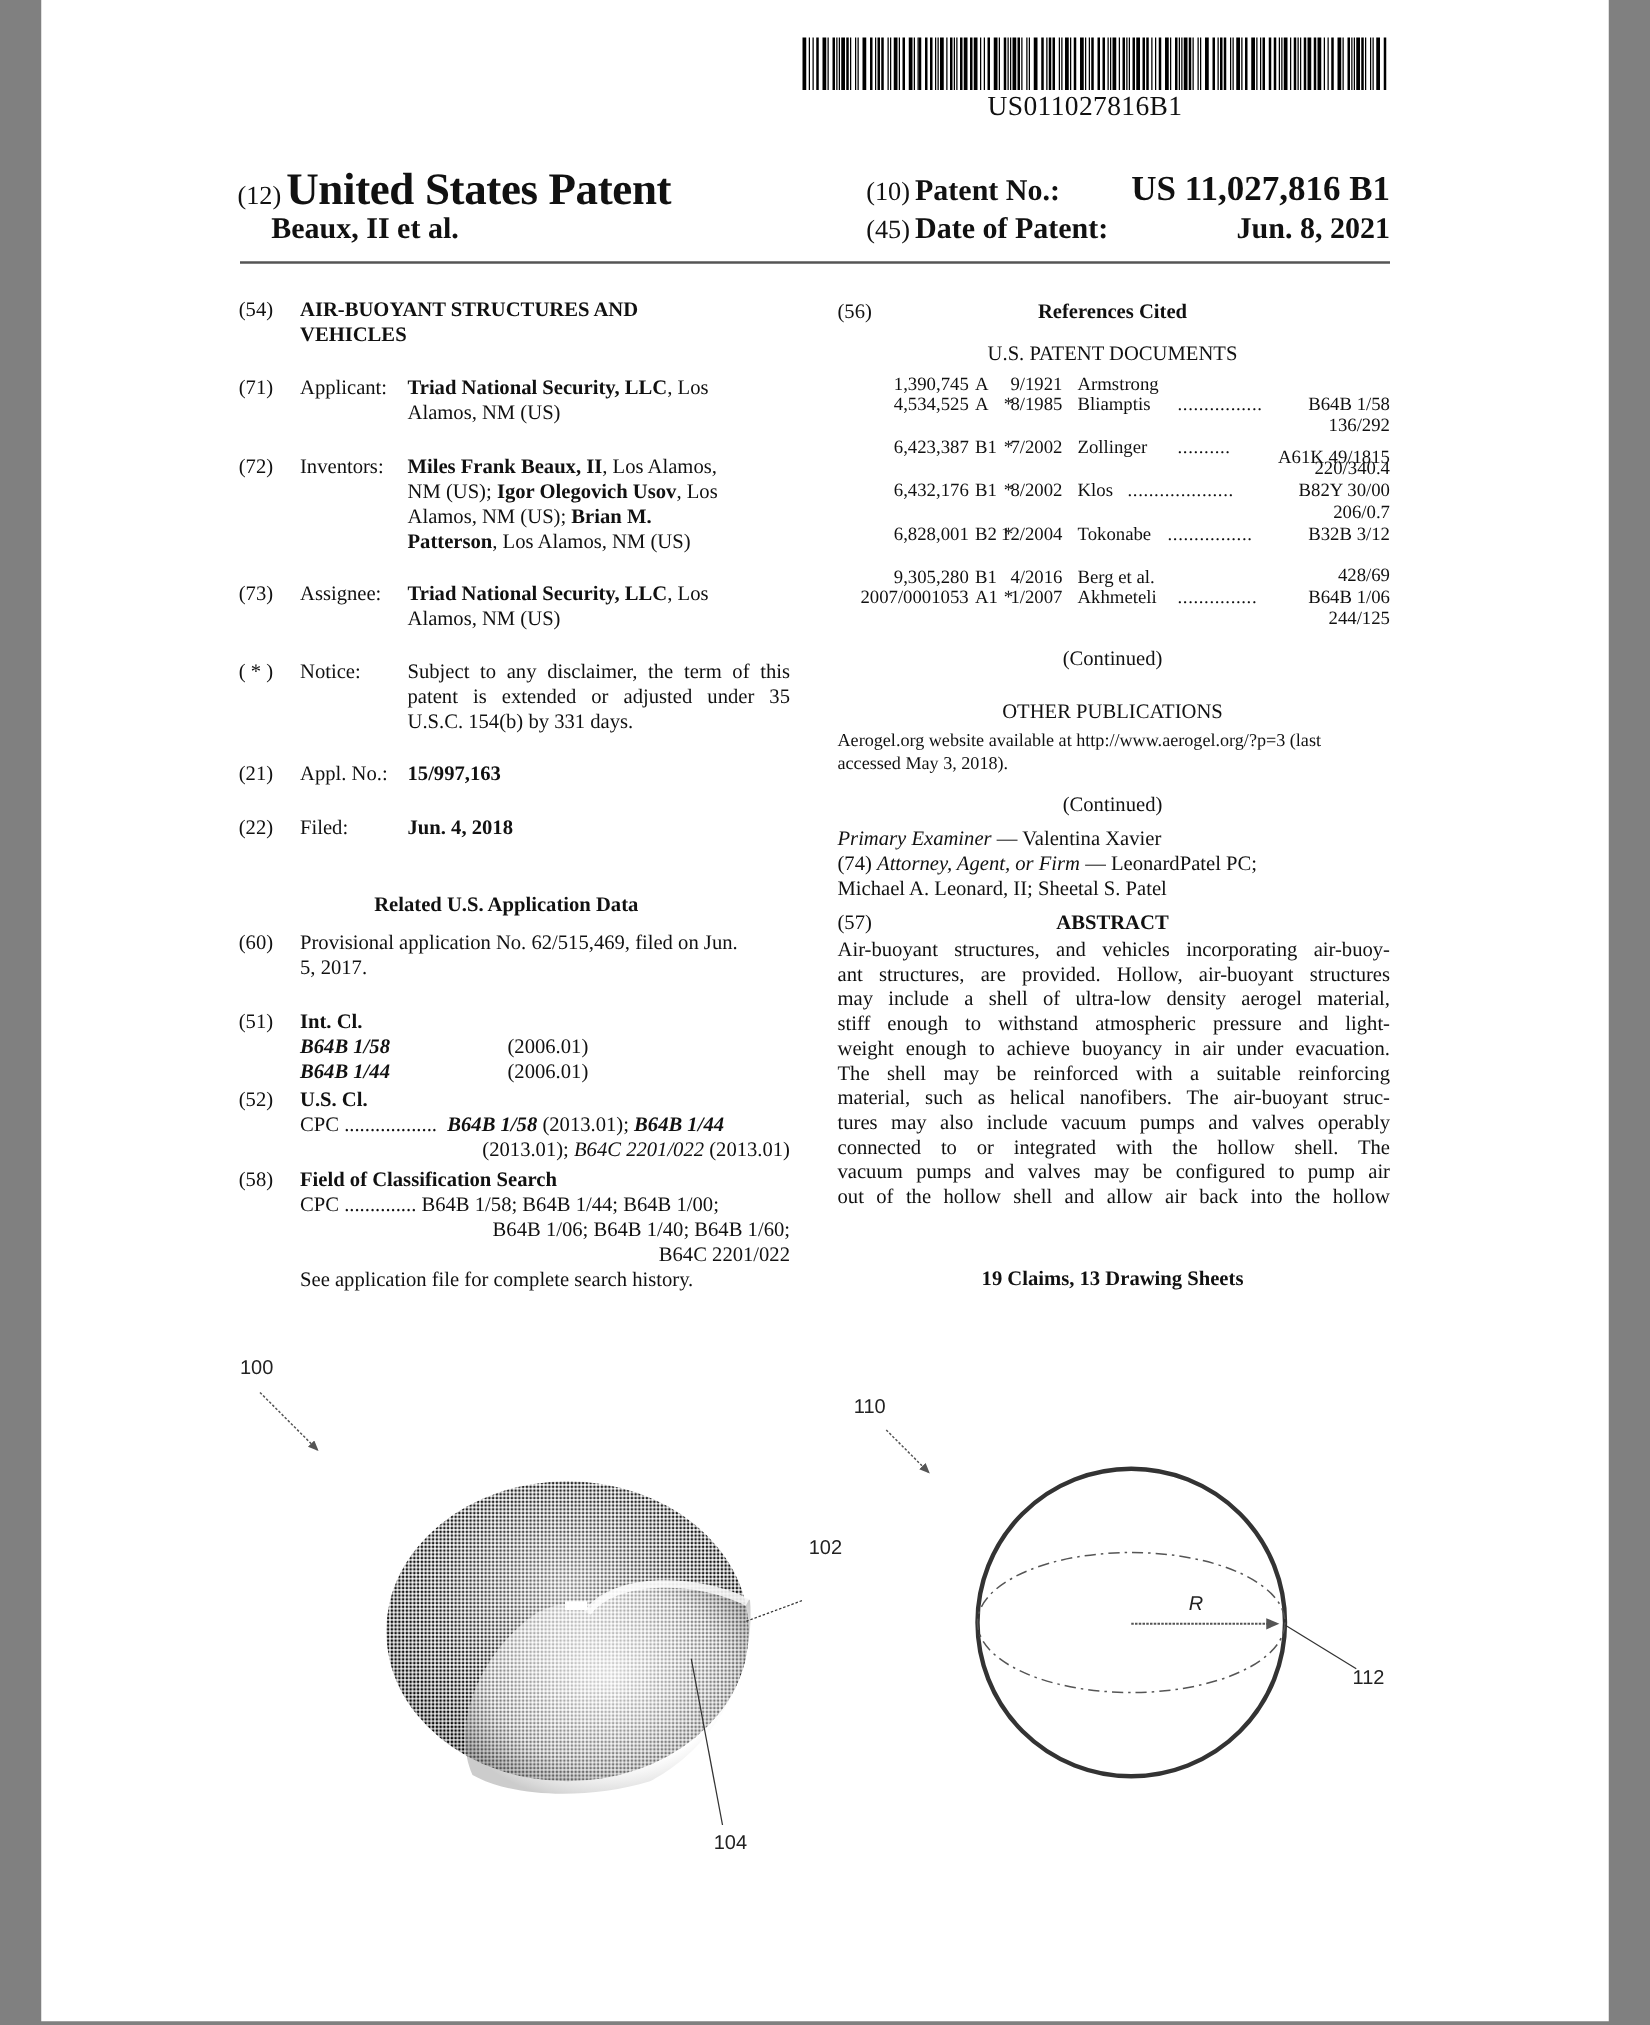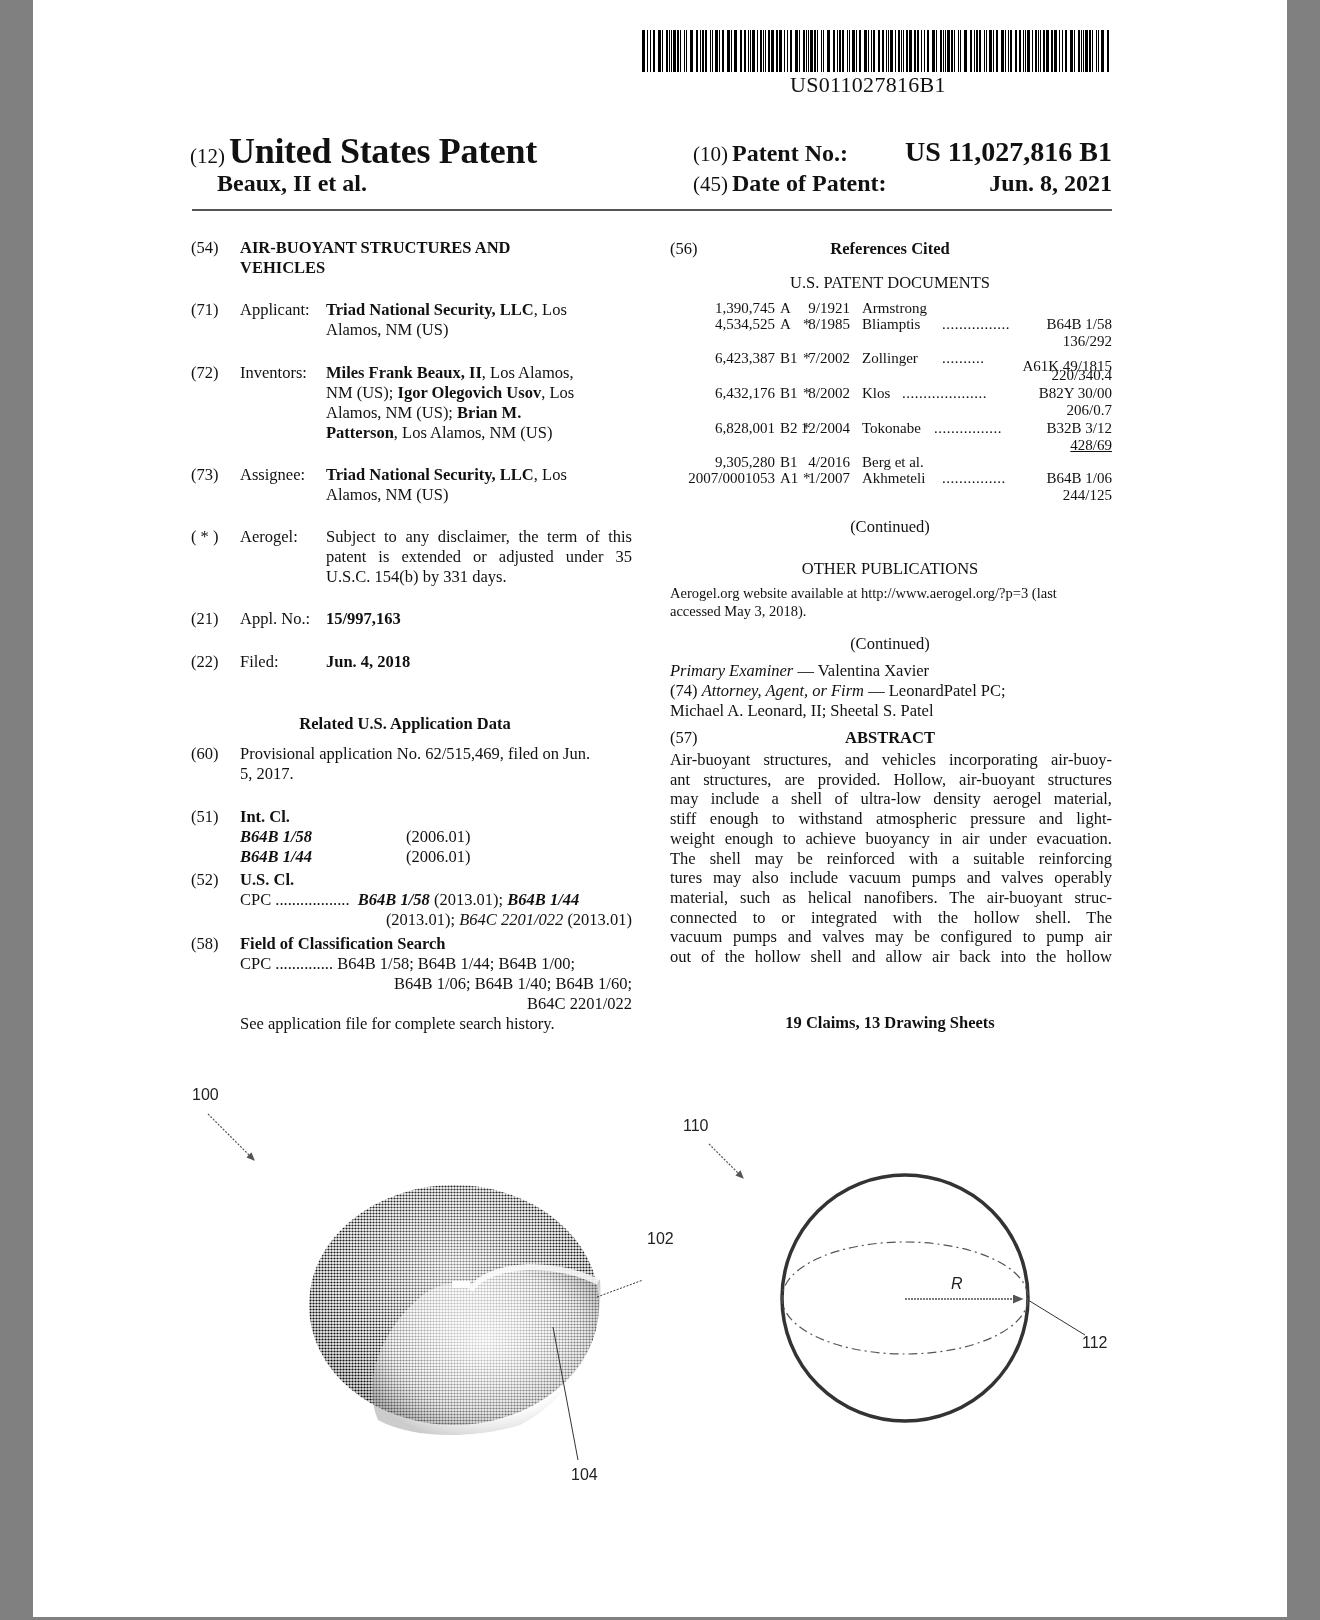--- a/index.html
+++ b/index.html
@@ -220,21 +220,21 @@
   <span class="tag">(73)</span>
   <span class="abs" style="left:49px;">Assignee:</span>
   <div style="margin-left:135px;">
     <div><span class="b">Triad National Security, LLC</span><span>, Los</span></div>
     <div>Alamos, NM (US)</div>
   </div>
 </div>
 
 <div class="abs f16" style="left:191px;top:527px;width:450px;">
   <span class="tag">( * )</span>
-  <span class="abs" style="left:49px;">Aerogel:</span>
+  <span class="abs" style="left:49px;">Notice:</span>
   <div style="margin-left:135px;width:306px;">
     <div class="justify" style="text-align-last:justify;">Subject to any disclaimer, the term of this</div>
     <div class="justify" style="text-align-last:justify;">patent is extended or adjusted under 35</div>
     <div>U.S.C. 154(b) by 331 days.</div>
   </div>
 </div>
 
 <div class="abs f16" style="left:191px;top:609px;width:460px;">
   <span class="tag">(21)</span>
   <span class="abs" style="left:49px;">Appl. No.:</span>
@@ -320,21 +320,21 @@
     <div class="ref-row " style="left:902px;letter-spacing:0.5px;top:385px;">....................</div>
     <div class="ref-row " style="right:208px;text-align:right;top:385px;">B82Y 30/00</div>
     <div class="ref-row " style="right: 208px; text-align: right; top: 402px;">206/0.7</div>
     <div class="ref-row " style="right:545px;text-align:right;top:420px;">6,828,001</div>
     <div class="ref-row " style="left:780px;top:420px;">B2</div>
     <div class="ref-row " style="left:803px;top:420px;">*</div>
     <div class="ref-row " style="right:470px;text-align:right;top:420px;">12/2004</div>
     <div class="ref-row " style="left:862px;top:420px;">Tokonabe</div>
     <div class="ref-row " style="left:934px;letter-spacing:0.5px;top:420px;">................</div>
     <div class="ref-row " style="right:208px;text-align:right;top:420px;">B32B 3/12</div>
-    <div class="ref-row " style="right: 208px; text-align: left; top: 437px; text-decoration: underline;">428/69</div>
+    <div class="ref-row " style="right: 208px; text-align: left; top: 453px;">428/69</div>
     <div class="ref-row " style="right:545px;text-align:right;top:454px;">9,305,280</div>
     <div class="ref-row " style="left:780px;top:454px;">B1</div>
     <div class="ref-row " style="left:803px;top:454px;"></div>
     <div class="ref-row " style="right:470px;text-align:right;top:454px;">4/2016</div>
     <div class="ref-row " style="left:862px;top:454px;">Berg et al.</div>
     <div class="ref-row " style="right:545px;text-align:right;top:470px;">2007/0001053</div>
     <div class="ref-row " style="left:780px;top:470px;">A1</div>
     <div class="ref-row " style="left:803px;top:470px;">*</div>
     <div class="ref-row " style="right:470px;text-align:right;top:470px;">1/2007</div>
     <div class="ref-row " style="left:862px;top:470px;">Akhmeteli</div>
@@ -361,22 +361,22 @@
 
 <div class="abs f16" style="left:670px;top:728px;">(57)</div>
 <div class="abs f16 b center" style="left:790px;top:728px;width:200px;">ABSTRACT</div>
 <div class="abs" id="abstract" style="left:670px;top:750px;width:442px;font-size:16.5px;line-height:19.7px;">
     <div style="text-align: justify; text-align-last: justify; white-space: nowrap;">Air-buoyant structures, and vehicles incorporating air-buoy-</div>
     <div style="text-align: justify; text-align-last: justify; white-space: nowrap;">ant structures, are provided. Hollow, air-buoyant structures</div>
     <div style="text-align: justify; text-align-last: justify; white-space: nowrap;">may include a shell of ultra-low density aerogel material,</div>
     <div style="text-align: justify; text-align-last: justify; white-space: nowrap;">stiff enough to withstand atmospheric pressure and light-</div>
     <div style="text-align: justify; text-align-last: justify; white-space: nowrap;">weight enough to achieve buoyancy in air under evacuation.</div>
     <div style="text-align: justify; text-align-last: justify; white-space: nowrap;">The shell may be reinforced with a suitable reinforcing</div>
+    <div style="text-align: justify; text-align-last: justify; white-space: nowrap;">material, such as helical nanofibers. The air-buoyant struc-</div>
     <div style="text-align: justify; text-align-last: justify; white-space: nowrap;">tures may also include vacuum pumps and valves operably</div>
-    <div style="text-align: justify; text-align-last: justify; white-space: nowrap;">material, such as helical nanofibers. The air-buoyant struc-</div>
     <div style="text-align: justify; text-align-last: justify; white-space: nowrap;">connected to or integrated with the hollow shell. The</div>
     <div style="text-align: justify; text-align-last: justify; white-space: nowrap;">vacuum pumps and valves may be configured to pump air</div>
     <div style="text-align: justify; text-align-last: justify; white-space: nowrap;">out of the hollow shell and allow air back into the hollow</div>
   </div>
 <div class="abs f16 b center" style="left:720px;top:1013px;width:340px;">19 Claims, 13 Drawing Sheets</div>
 
 <svg class="abs" style="left:0;top:1070px;" width="1320" height="420" viewBox="0 1070 1320 420">
   <defs>
     <pattern id="dots" width="3" height="3" patternUnits="userSpaceOnUse">
       <rect width="3" height="3" fill="#fff"></rect>

